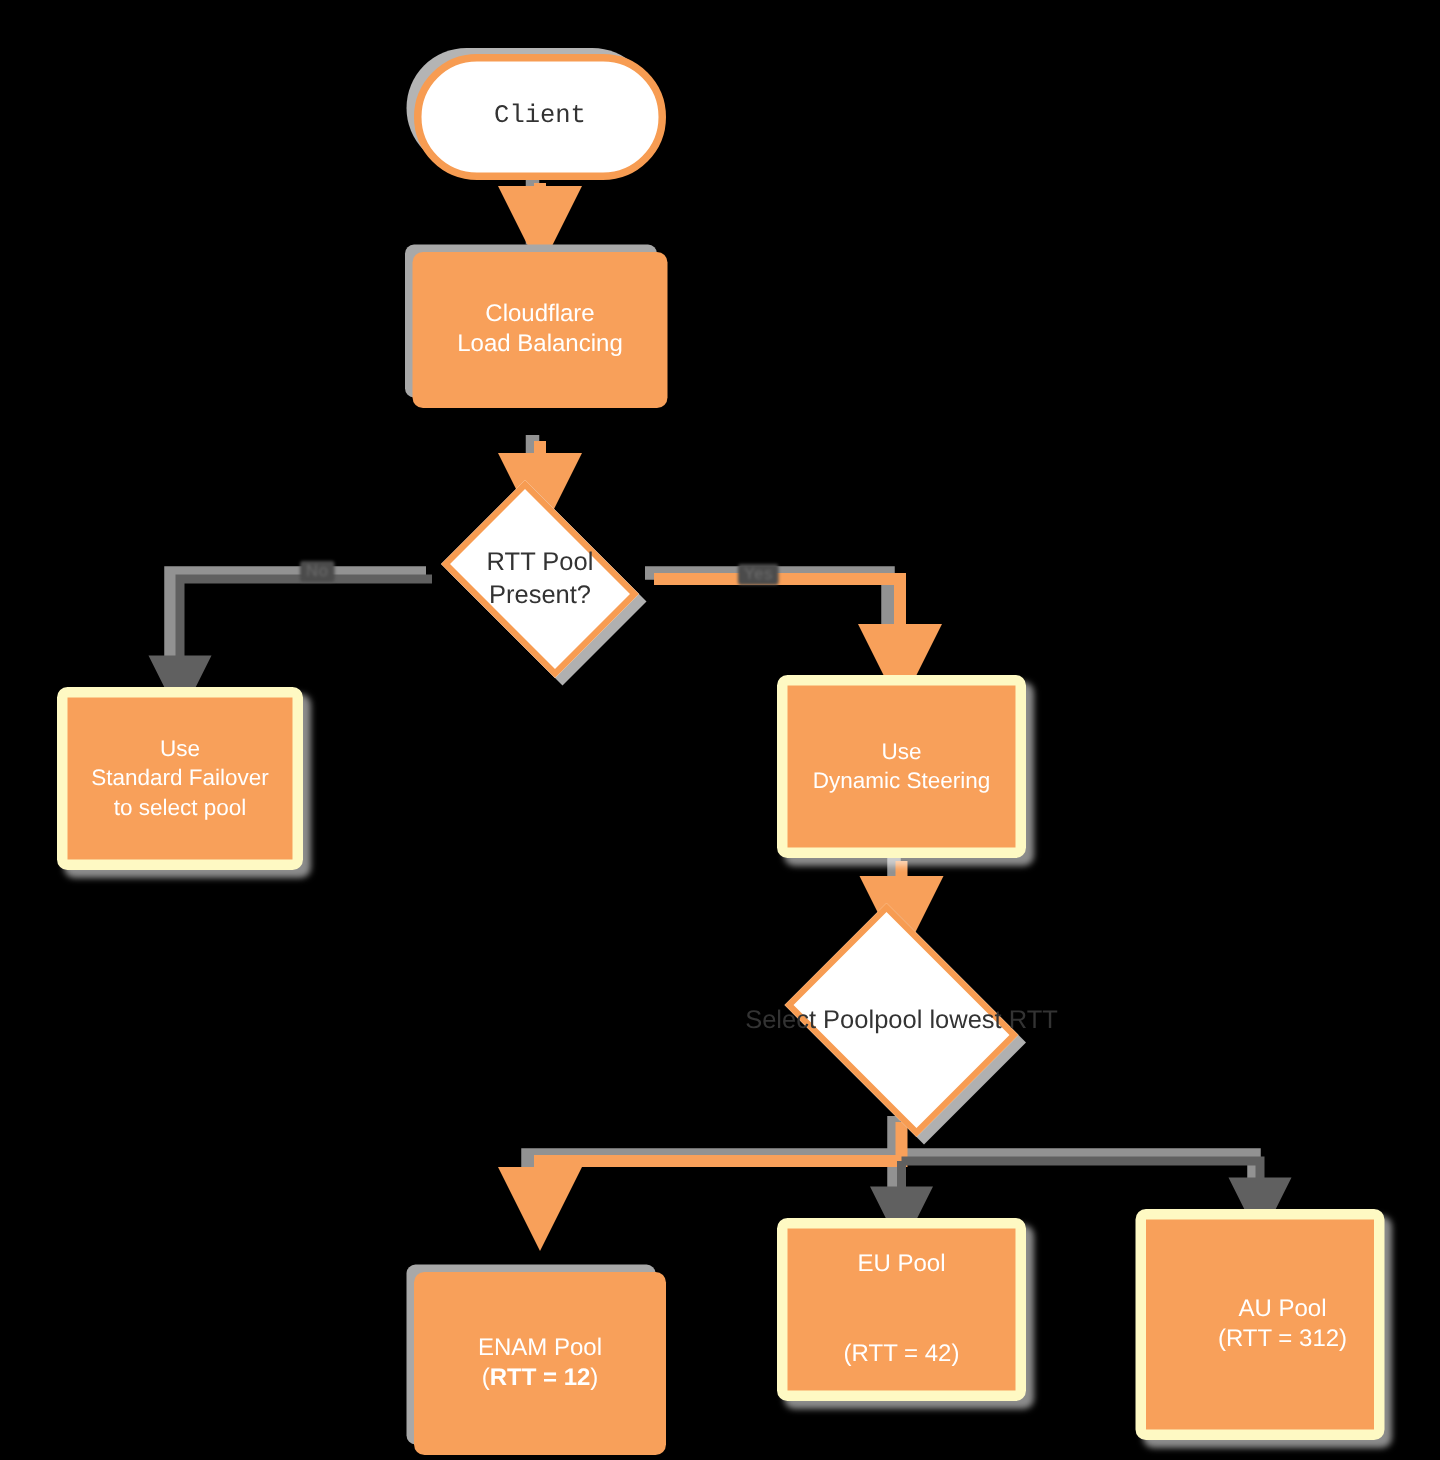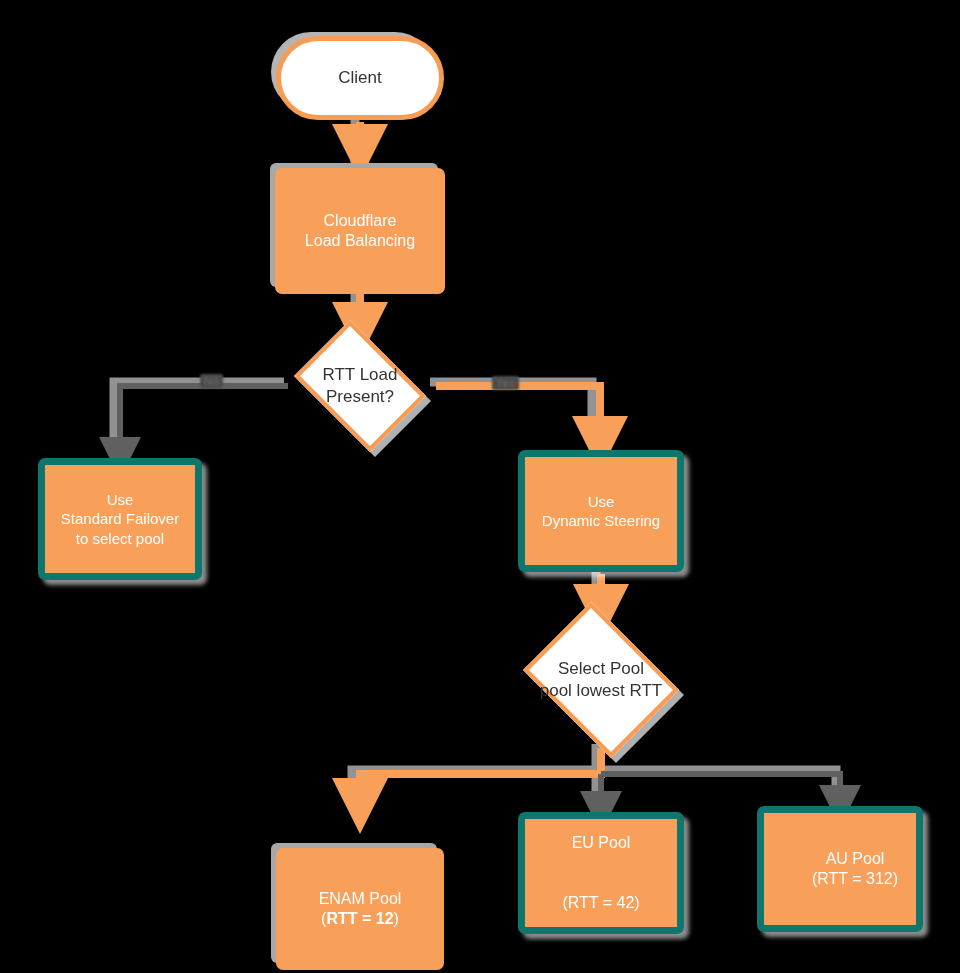--- a/index.html
+++ b/index.html
@@ -32,32 +32,33 @@
   }
   
   .proc {
     background: #f8a05a;
     border-radius: 7px;
     color: #ffffff;
     font-size: 16px;
     box-shadow: -6px -6px 0 -1px #a8a8a8;
   }
   .proc.whiteframe {
-    border: 7px solid #0f766e;
+    border: 7px solid #fef9c3;
     box-shadow: 5px 5px 4px rgba(255,255,255,0.55);
     text-align: right;
   }
   
   .stadium {
     background: #ffffff;
     border: 5px solid #f79c52;
     border-radius: 999px;
     color: #333333;
     font-size: 17px;
     box-shadow: -7px -6px 0 -2px #b4b4b4;
+    font-family: Liberation Mono, monospace;
   }
   
   .diamond-wrap { position: absolute; }
   .diamond-shadow {
     position: absolute;
     left: 5px; top: 5px;
     width: 100%; height: 100%;
     background: #b0b0b0;
     transform: rotate(45deg) scale(0.707);
   }
@@ -137,30 +138,30 @@
       <path d="M288,386 L120,386 L120,458" marker-end="url(#arrowGray)"></path>
       <path d="M601,774 L601,812" marker-end="url(#arrowGray)"></path>
       <path d="M601,774 L840,774 L840,806" marker-end="url(#arrowGray)"></path>
     </g>
   </svg>
 
   <div class="node stadium" style="left:276px; top:36px; width:168px; height:84px;">
     <span class="lbl-line">Client</span>
   </div>
 
-  <div class="node proc" style="left:275px; top:168px; width:170px; height:126px; flex-direction:column;">
+  <div class="node proc" style="left:275px; top:168px; width:170px; height:104px; flex-direction:column;">
     <span class="lbl-line">Cloudflare</span>
     <span class="lbl-line">Load Balancing</span>
   </div>
 
   <div class="diamond-wrap" style="left:284px; top:330px; width:152px; height:112px;">
     <div class="diamond-shadow"></div>
     <div class="diamond-face"></div>
     <div class="diamond-label" style="flex-direction:column;">
-      <span class="lbl-line">RTT Load</span>
+      <span class="lbl-line">RTT Pool</span>
       <span class="lbl-line">Present?</span>
     </div>
   </div>
 
   <div class="edge-label" style="left:200px; top:374px;">No</div>
   <div class="edge-label" style="left:492px; top:376px;">Yes</div>
 
   <div class="node proc whiteframe" style="left:38px; top:458px; width:164px; height:122px; flex-direction:column; font-size:15px;">
     <span class="lbl-line">Use</span>
     <span class="lbl-line">Standard Failover</span>
@@ -168,36 +169,36 @@
   </div>
 
   <div class="node proc whiteframe" style="left:518px; top:450px; width:166px; height:122px; flex-direction:column; font-size:15px;">
     <span class="lbl-line">Use</span>
     <span class="lbl-line">Dynamic Steering</span>
   </div>
 
   <div class="diamond-wrap" style="left:513px; top:612px; width:176px; height:136px;">
     <div class="diamond-shadow"></div>
     <div class="diamond-face"></div>
-    <div class="diamond-label" style="flex-direction:column;">
+    <div class="diamond-label" style="flex-direction:row;">
       <span class="lbl-line">Select Pool</span>
       <span class="lbl-line">pool lowest RTT</span>
     </div>
   </div>
 
   <div class="node proc" style="left:276px; top:848px; width:168px; height:122px; flex-direction:column;">
     <span class="lbl-line">ENAM Pool</span>
     <span class="lbl-line">
       <span>(</span><span class="bold">RTT = 12</span><span>)</span>
     </span>
   </div>
 
   <div class="node proc whiteframe" style="left:518px; top:812px; width:166px; height:122px; flex-direction:column;gap:39px;">
     <span class="lbl-line">EU Pool</span>
     <span class="lbl-line">(RTT = 42)</span>
   </div>
 
-  <div class="node proc whiteframe" style="left:757px; top:806px; width:166px; height:126px; flex-direction:column;padding-left:30px;">
+  <div class="node proc whiteframe" style="left:757px; top:806px; width:166px; height:154px; flex-direction:column;padding-left:30px;">
     <span class="lbl-line">AU Pool</span>
     <span class="lbl-line">(RTT = 312)</span>
   </div>
 
 </div>
 
 </body></html>

